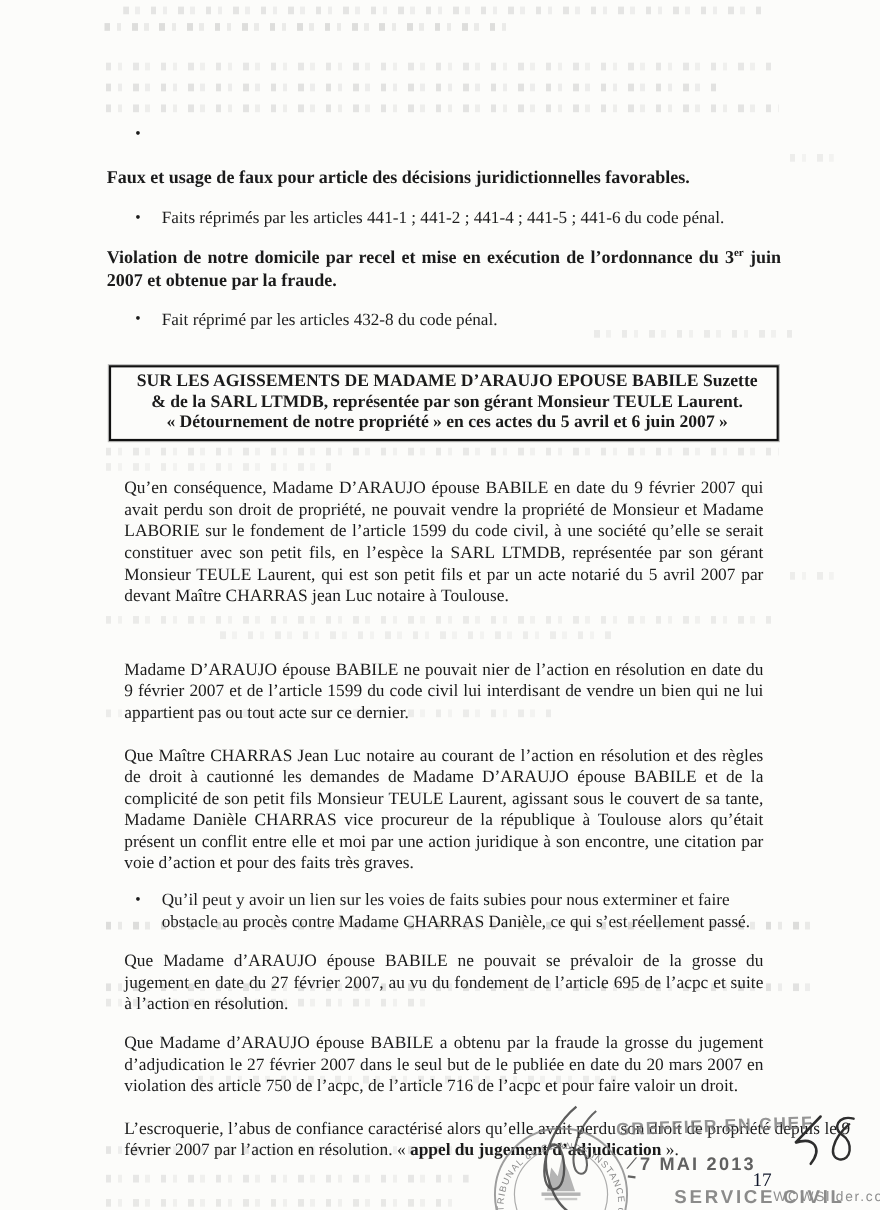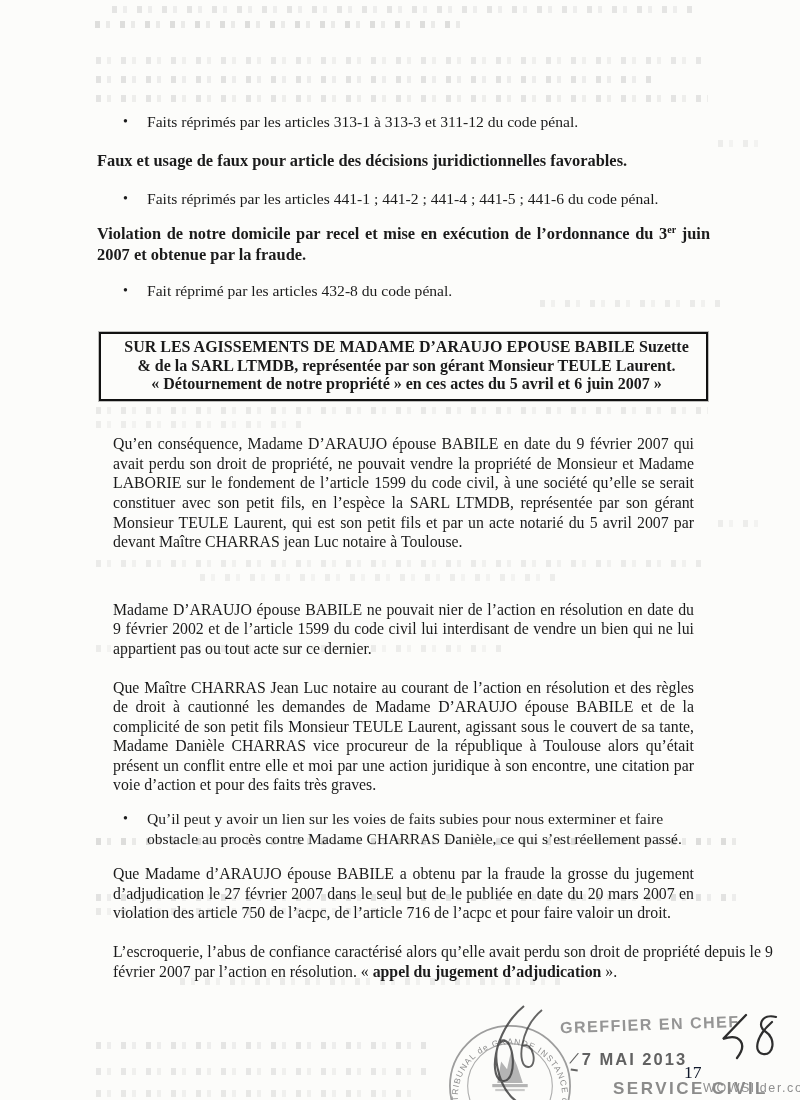--- a/index.html
+++ b/index.html
@@ -122,21 +122,20 @@
   <div class="ghost" style="left:96px;top:1042px;width:330px;opacity:.45"></div>
   <div class="ghost" style="left:96px;top:1068px;width:330px;opacity:.42"></div>
   <div class="ghost" style="left:96px;top:1090px;width:320px;opacity:.4"></div>
   <div class="ghost" style="left:718px;top:140px;width:40px;opacity:.3"></div>
   <div class="ghost" style="left:718px;top:520px;width:40px;opacity:.3"></div>
 
   <div class="content">
 
     <div class="bullet mb18">
       <span class="dot">•</span>
-      <span>Faits réprimés par les articles 313-1 à 313-3 et 311-12 du code pénal.</span>
     </div>
 
     <p class="heading mb18">Faux et usage de faux pour article des décisions juridictionnelles favorables.</p>
 
     <div class="bullet mb15">
       <span class="dot">•</span>
       <span>Faits réprimés par les articles 441-1 ; 441-2 ; 441-4 ; 441-5 ; 441-6 du code pénal.</span>
     </div>
 
     <p class="heading mb16"><span>Violation de notre domicile par recel et mise en exécution de l’ordonnance du 3</span><sup>er</sup><span> juin 2007 et obtenue par la fraude.</span></p>
@@ -147,29 +146,30 @@
     </div>
 
     <div class="titlebox mb33">
       <div>SUR LES AGISSEMENTS DE MADAME D’ARAUJO EPOUSE BABILE Suzette</div>
       <div>&amp; de la SARL LTMDB, représentée par son gérant Monsieur TEULE Laurent.</div>
       <div>« Détournement de notre propriété » en ces actes du 5 avril et 6 juin 2007 »</div>
     </div>
 
     <p class="para mb48">Qu’en conséquence, Madame D’ARAUJO épouse BABILE en date du 9 février 2007 qui avait perdu son droit de propriété, ne pouvait vendre la propriété de Monsieur et Madame LABORIE sur le fondement de l’article 1599 du code civil, à une société qu’elle se serait constituer avec son petit fils, en l’espèce la SARL LTMDB, représentée par son gérant Monsieur TEULE Laurent, qui est son petit fils et par un acte notarié du 5 avril 2007 par devant Maître CHARRAS jean Luc notaire à Toulouse.</p>
 
-    <p class="para mb19">Madame D’ARAUJO épouse BABILE ne pouvait nier de l’action en résolution en date du 9 février 2002 et de l’article 1599 du code civil lui interdisant de vendre un bien qui ne lui appartient pas  ou tout acte sur ce dernier.</p>
+    <p class="para mb19">Madame D’ARAUJO épouse BABILE ne pouvait nier de l’action en résolution en date du 9 février 2007 et de l’article 1599 du code civil lui interdisant de vendre un bien qui ne lui appartient pas  ou tout acte sur ce dernier.</p>
 
     <p class="para mb14">Que Maître CHARRAS Jean Luc notaire au courant de l’action en résolution et des règles de droit à cautionné les demandes de Madame D’ARAUJO épouse BABILE et de la complicité de son petit fils Monsieur TEULE Laurent,  agissant sous le couvert de sa tante, Madame Danièle CHARRAS vice procureur de la république à Toulouse alors qu’était présent un conflit entre elle et moi par une action juridique à son encontre, une citation par voie d’action et pour des faits très graves.</p>
 
     <div class="bullet mb16">
       <span class="dot">•</span>
       <span>Qu’il peut y avoir un lien sur les voies de faits subies pour nous exterminer et faire obstacle au procès contre Madame CHARRAS Danièle, ce qui s’est réellement passé.</span>
     </div>
 
+    <p class="para mb13">Que Madame d’ARAUJO épouse BABILE ne pouvait se prévaloir de la grosse du jugement en date du 27 février 2007, au vu du fondement de l’article 695 de l’acpc et suite à l’action en résolution.</p>
 
     <p class="para mb19">Que Madame d’ARAUJO épouse BABILE a obtenu par la fraude la grosse du jugement d’adjudication le 27 février 2007 dans le seul but de le publiée en date du 20 mars 2007 en violation des article 750 de l’acpc, de l’article 716 de l’acpc et  pour faire valoir un droit.</p>
 
     <p class="para wide"><span>L’escroquerie, l’abus de confiance caractérisé alors qu’elle avait perdu son droit de propriété depuis le 9 février 2007 par l’action en résolution. « </span><b>appel du jugement d’adjudication</b><span> ».</span></p>
 
   </div>
 
   <div class="greffier">GREFFIER EN CHEF</div>
 
   <svg class="seal-svg" viewBox="0 0 130 130" aria-hidden="false">

